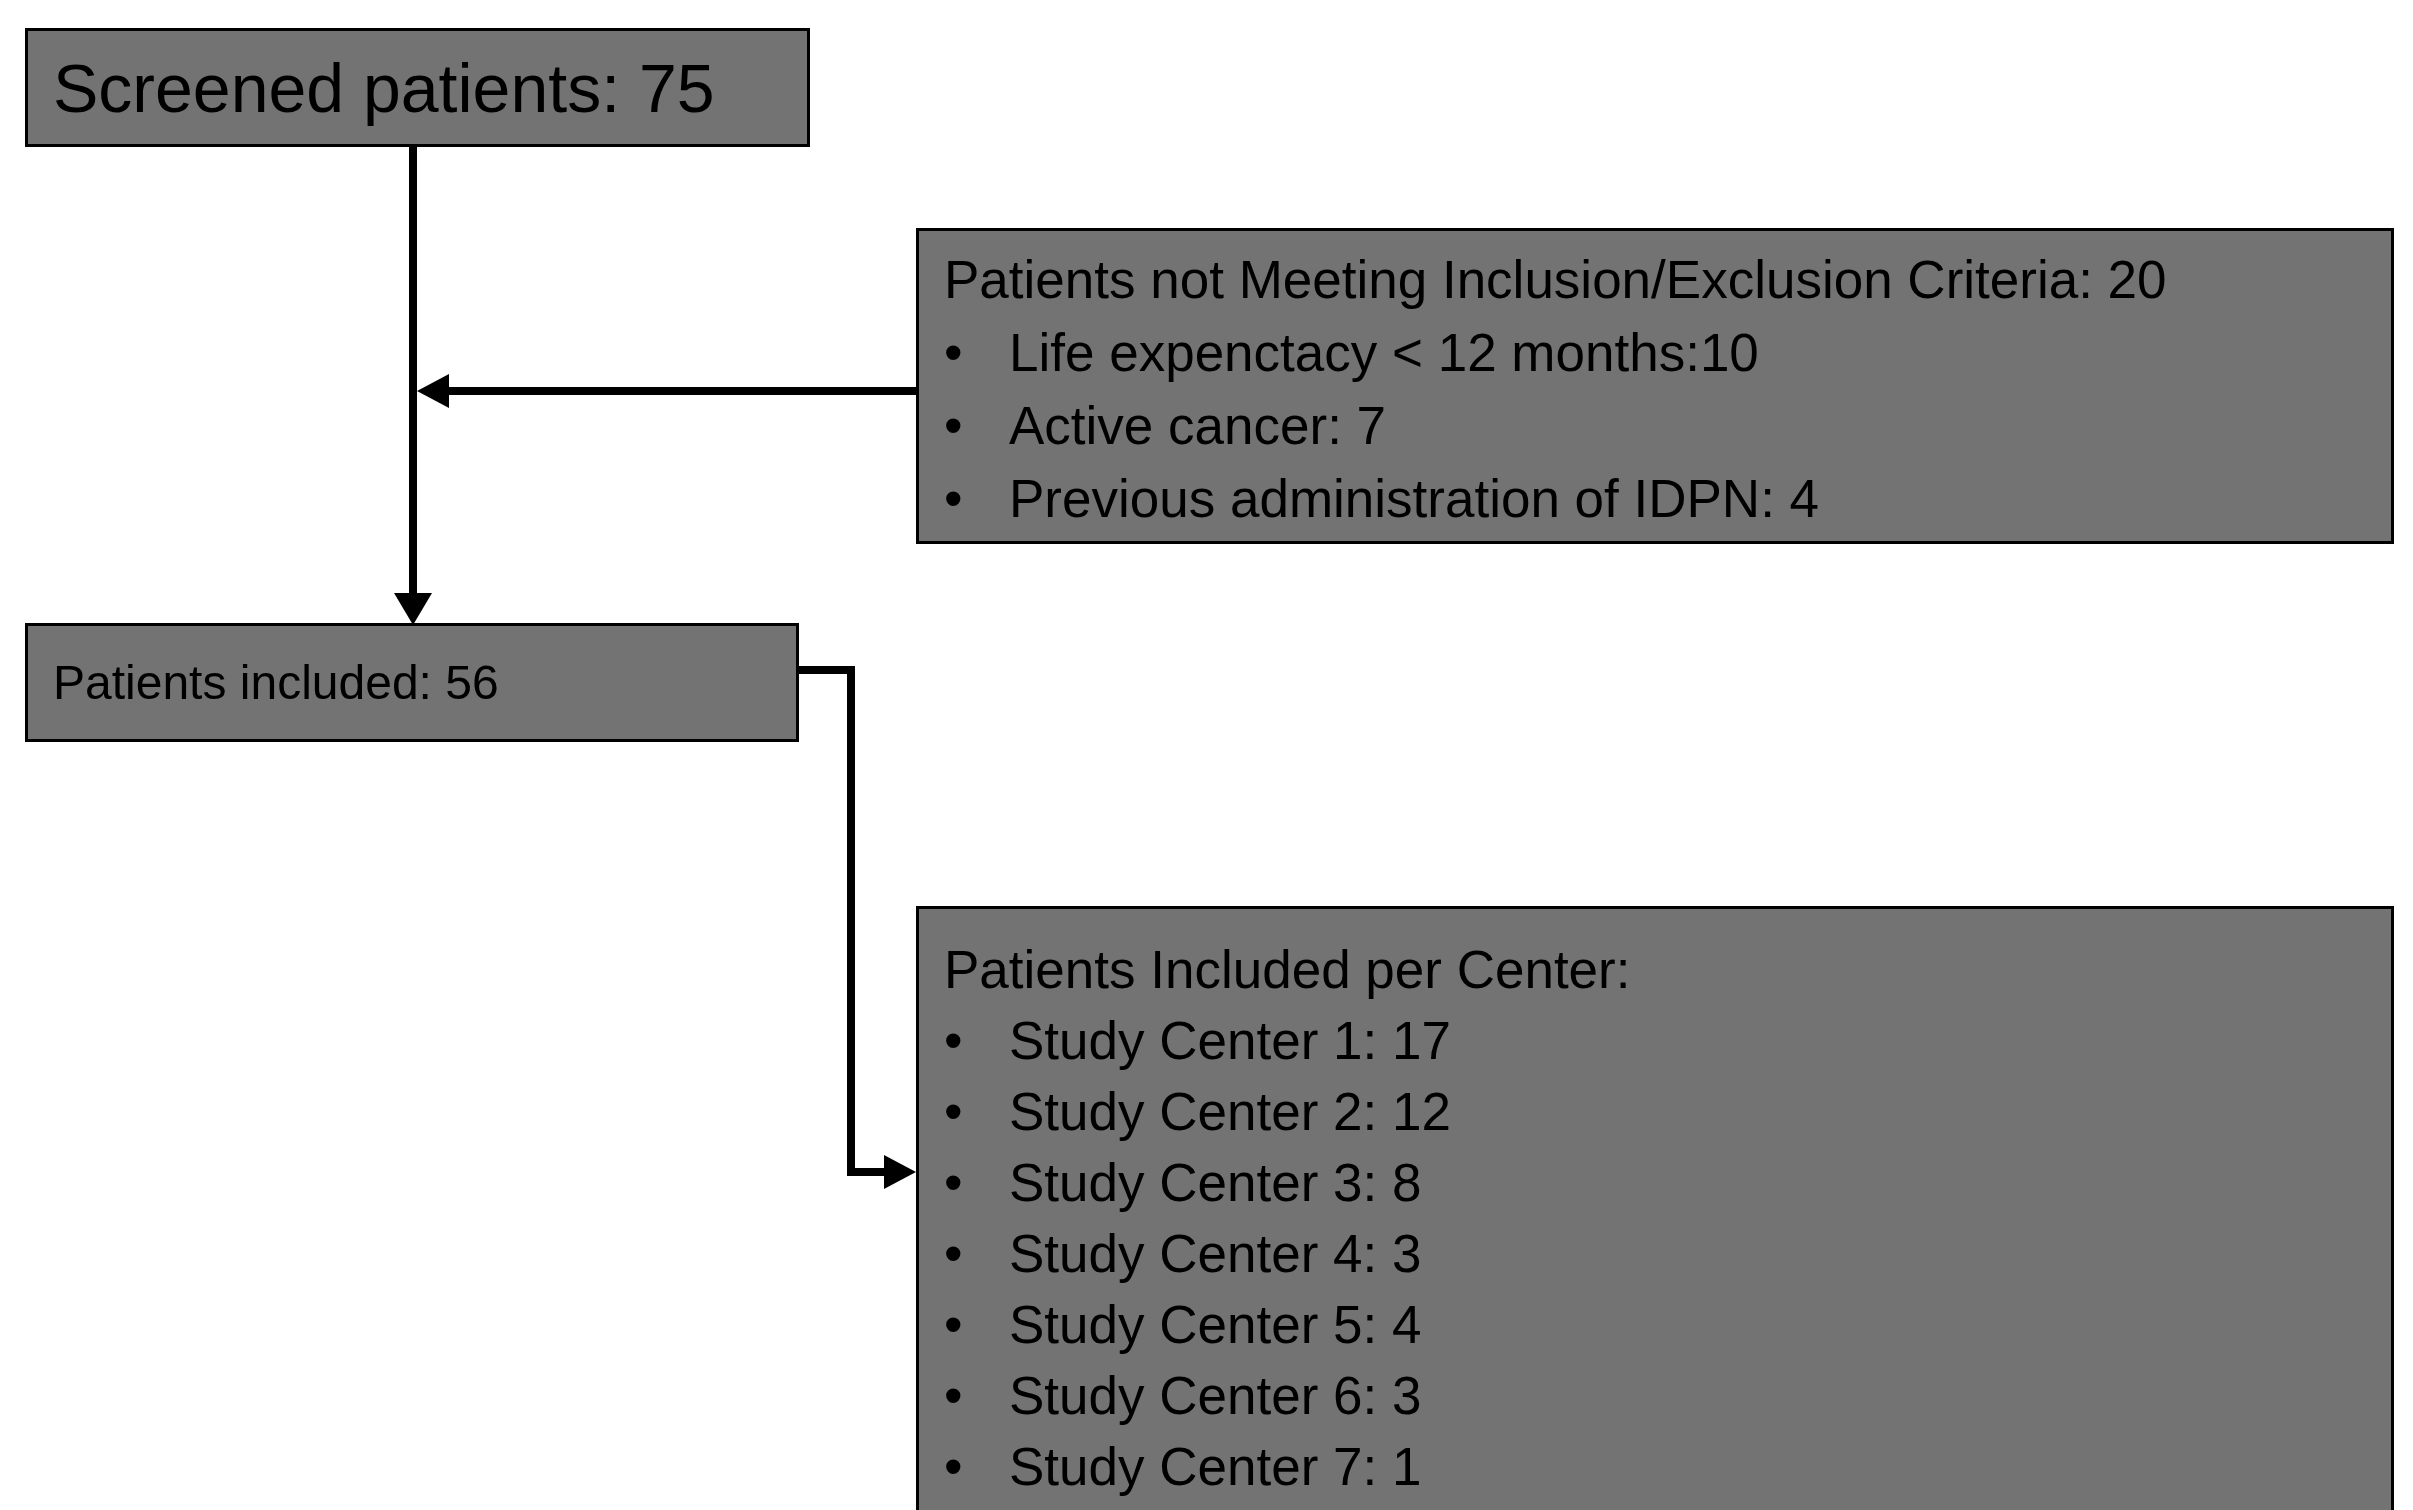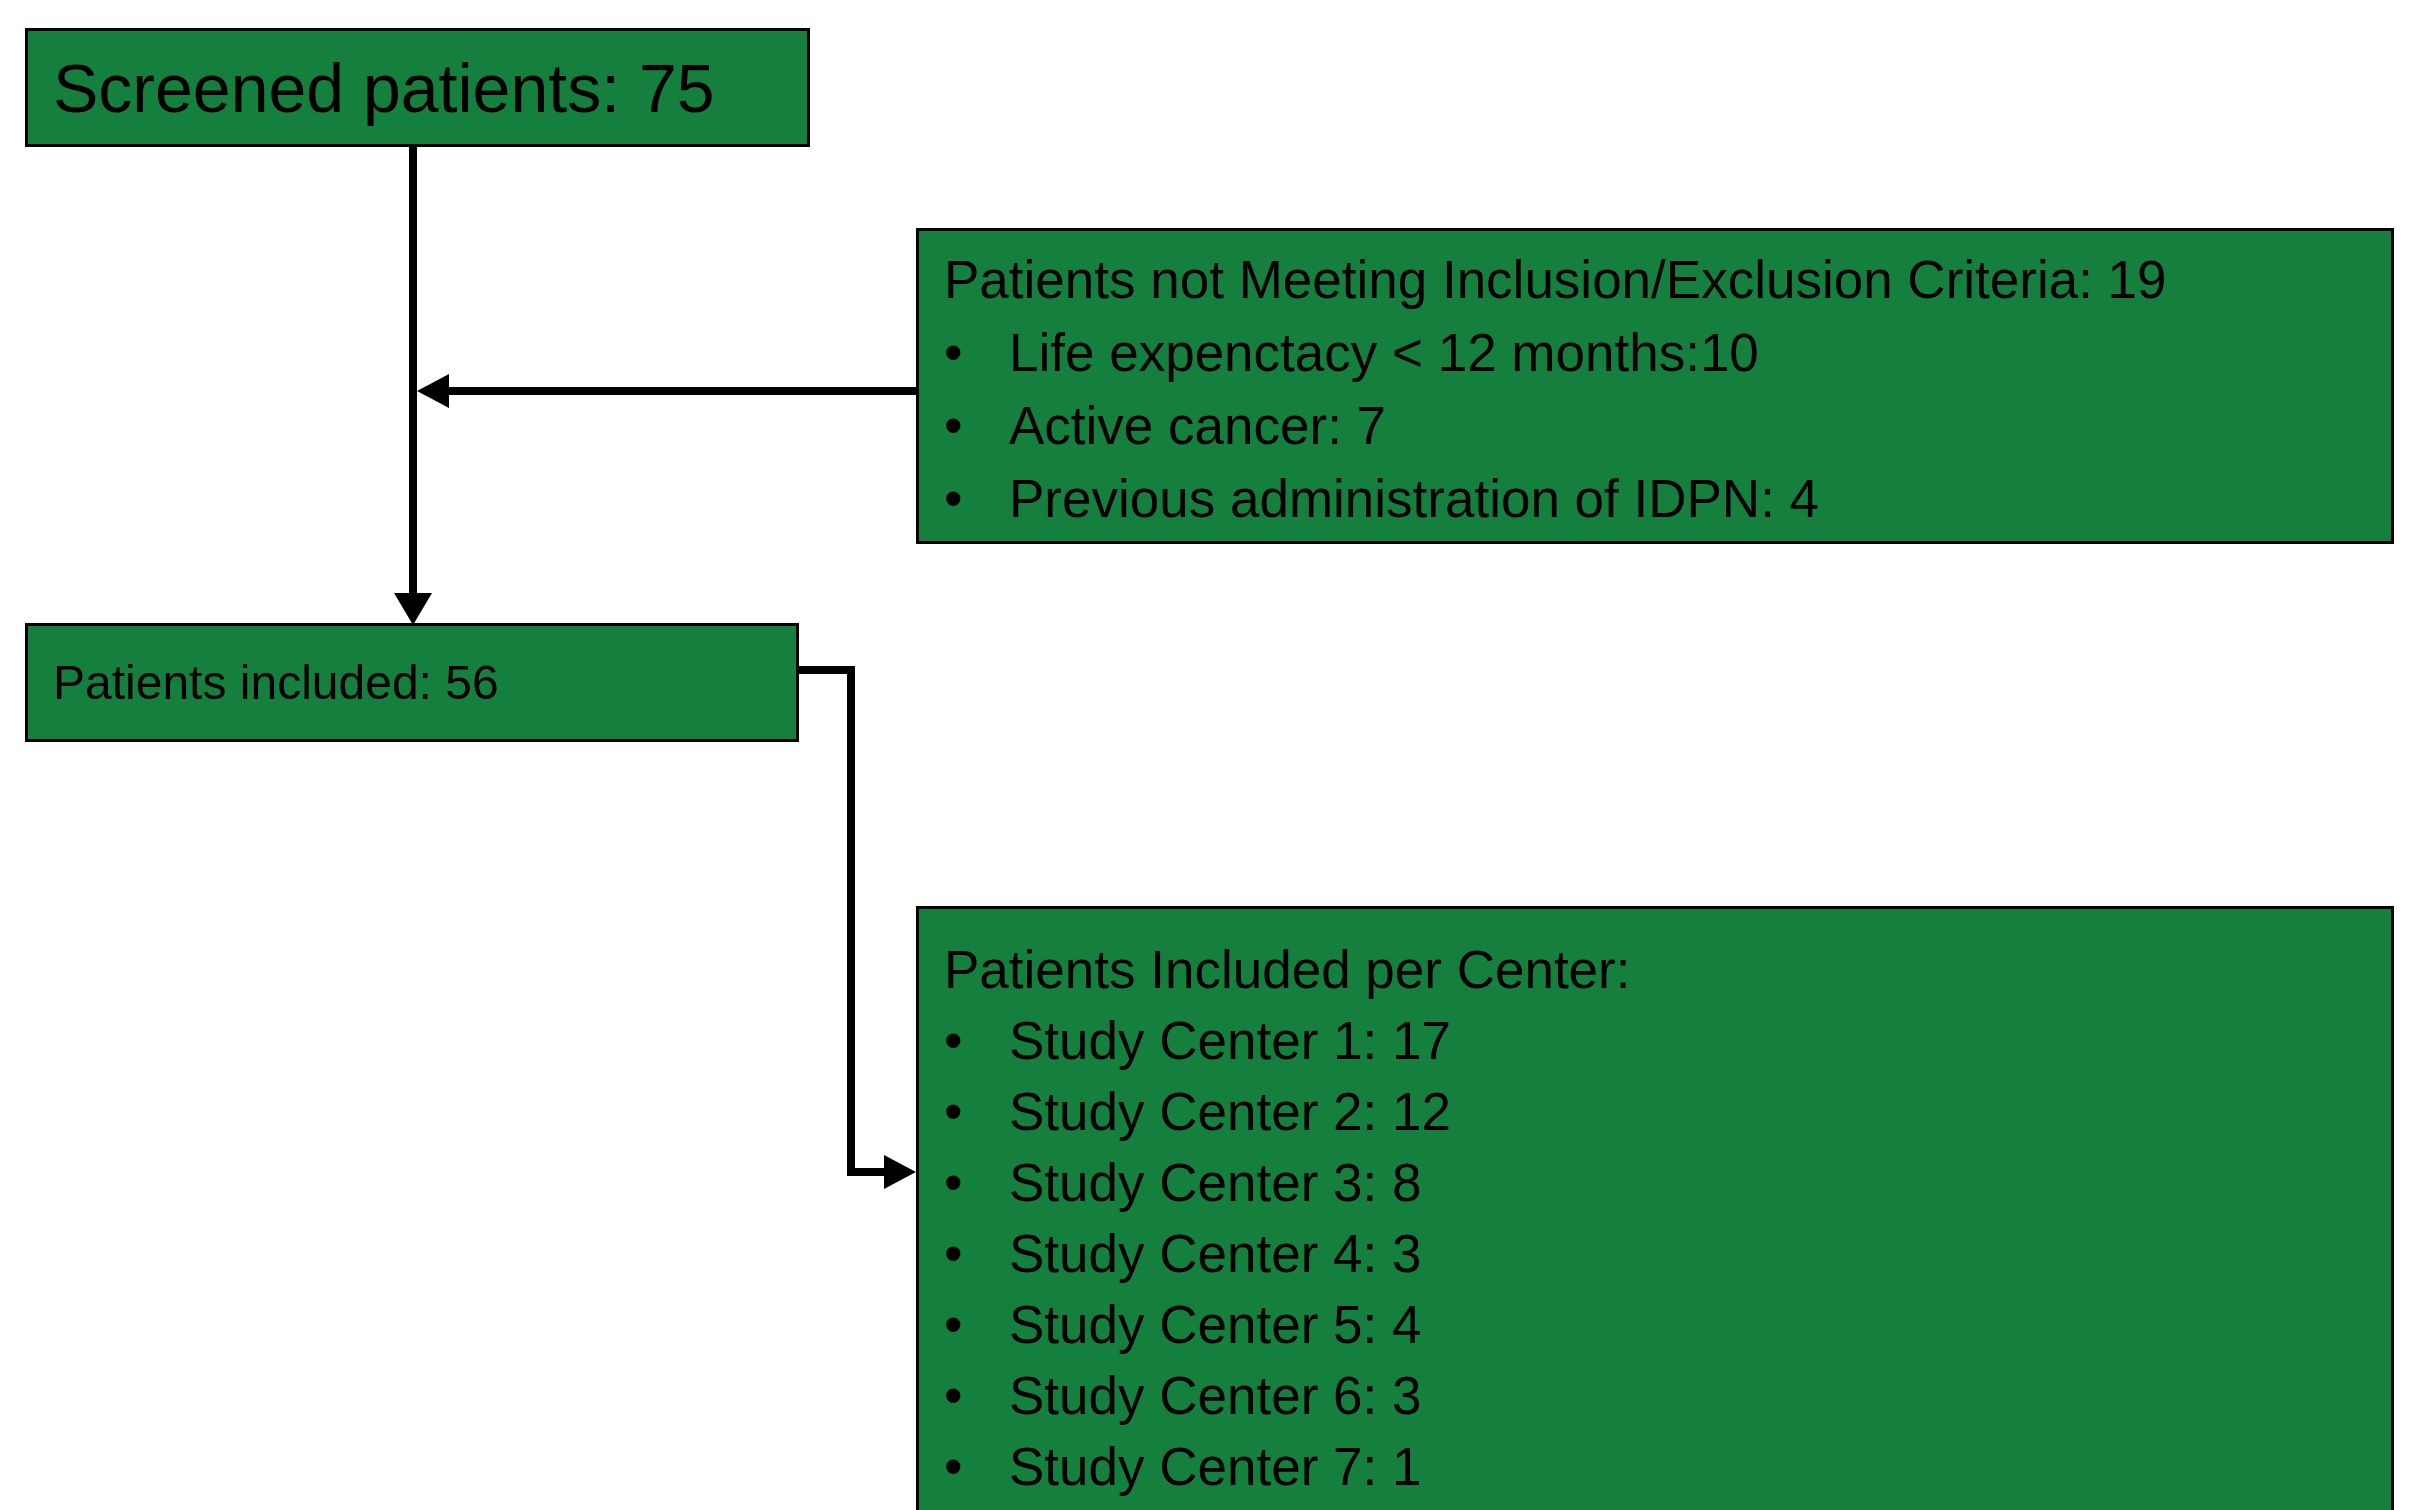--- a/index.html
+++ b/index.html
@@ -7,21 +7,21 @@
     position:relative;
     width:2413px;height:1510px;
     background:#ffffff;
     font-family:"Liberation Sans", sans-serif;
     color:#000;
     overflow:hidden;
   }
   .box{
     position:absolute;
     border:3.4px solid #000;
-    background:#15803d;
+    background:#737373;
     box-sizing:border-box;
   }
   
   .box-screened{
     left:25px;top:28px;width:785px;height:119px;
     display:flex;align-items:center;
     padding-left:25px;font-size:68px;
   }
   .box-included{
     left:25px;top:623px;width:774px;height:119px;
@@ -86,21 +86,21 @@
   </div>
 
   <div class="line vline-main"></div>
   <div class="arrowhead arrow-down"></div>
 
   <div class="line hline-exclusion"></div>
   <div class="arrowhead arrow-left"></div>
 
   <div class="box box-excluded">
     <div class="row">
-      <span>Patients not Meeting Inclusion/Exclusion Criteria: 19</span>
+      <span>Patients not Meeting Inclusion/Exclusion Criteria: 20</span>
     </div>
     <div class="row">
       <span class="bullet">•</span>
       <span>Life expenctacy &lt; 12 months:10</span>
     </div>
     <div class="row">
       <span class="bullet">•</span>
       <span>Active cancer: 7</span>
     </div>
     <div class="row">

